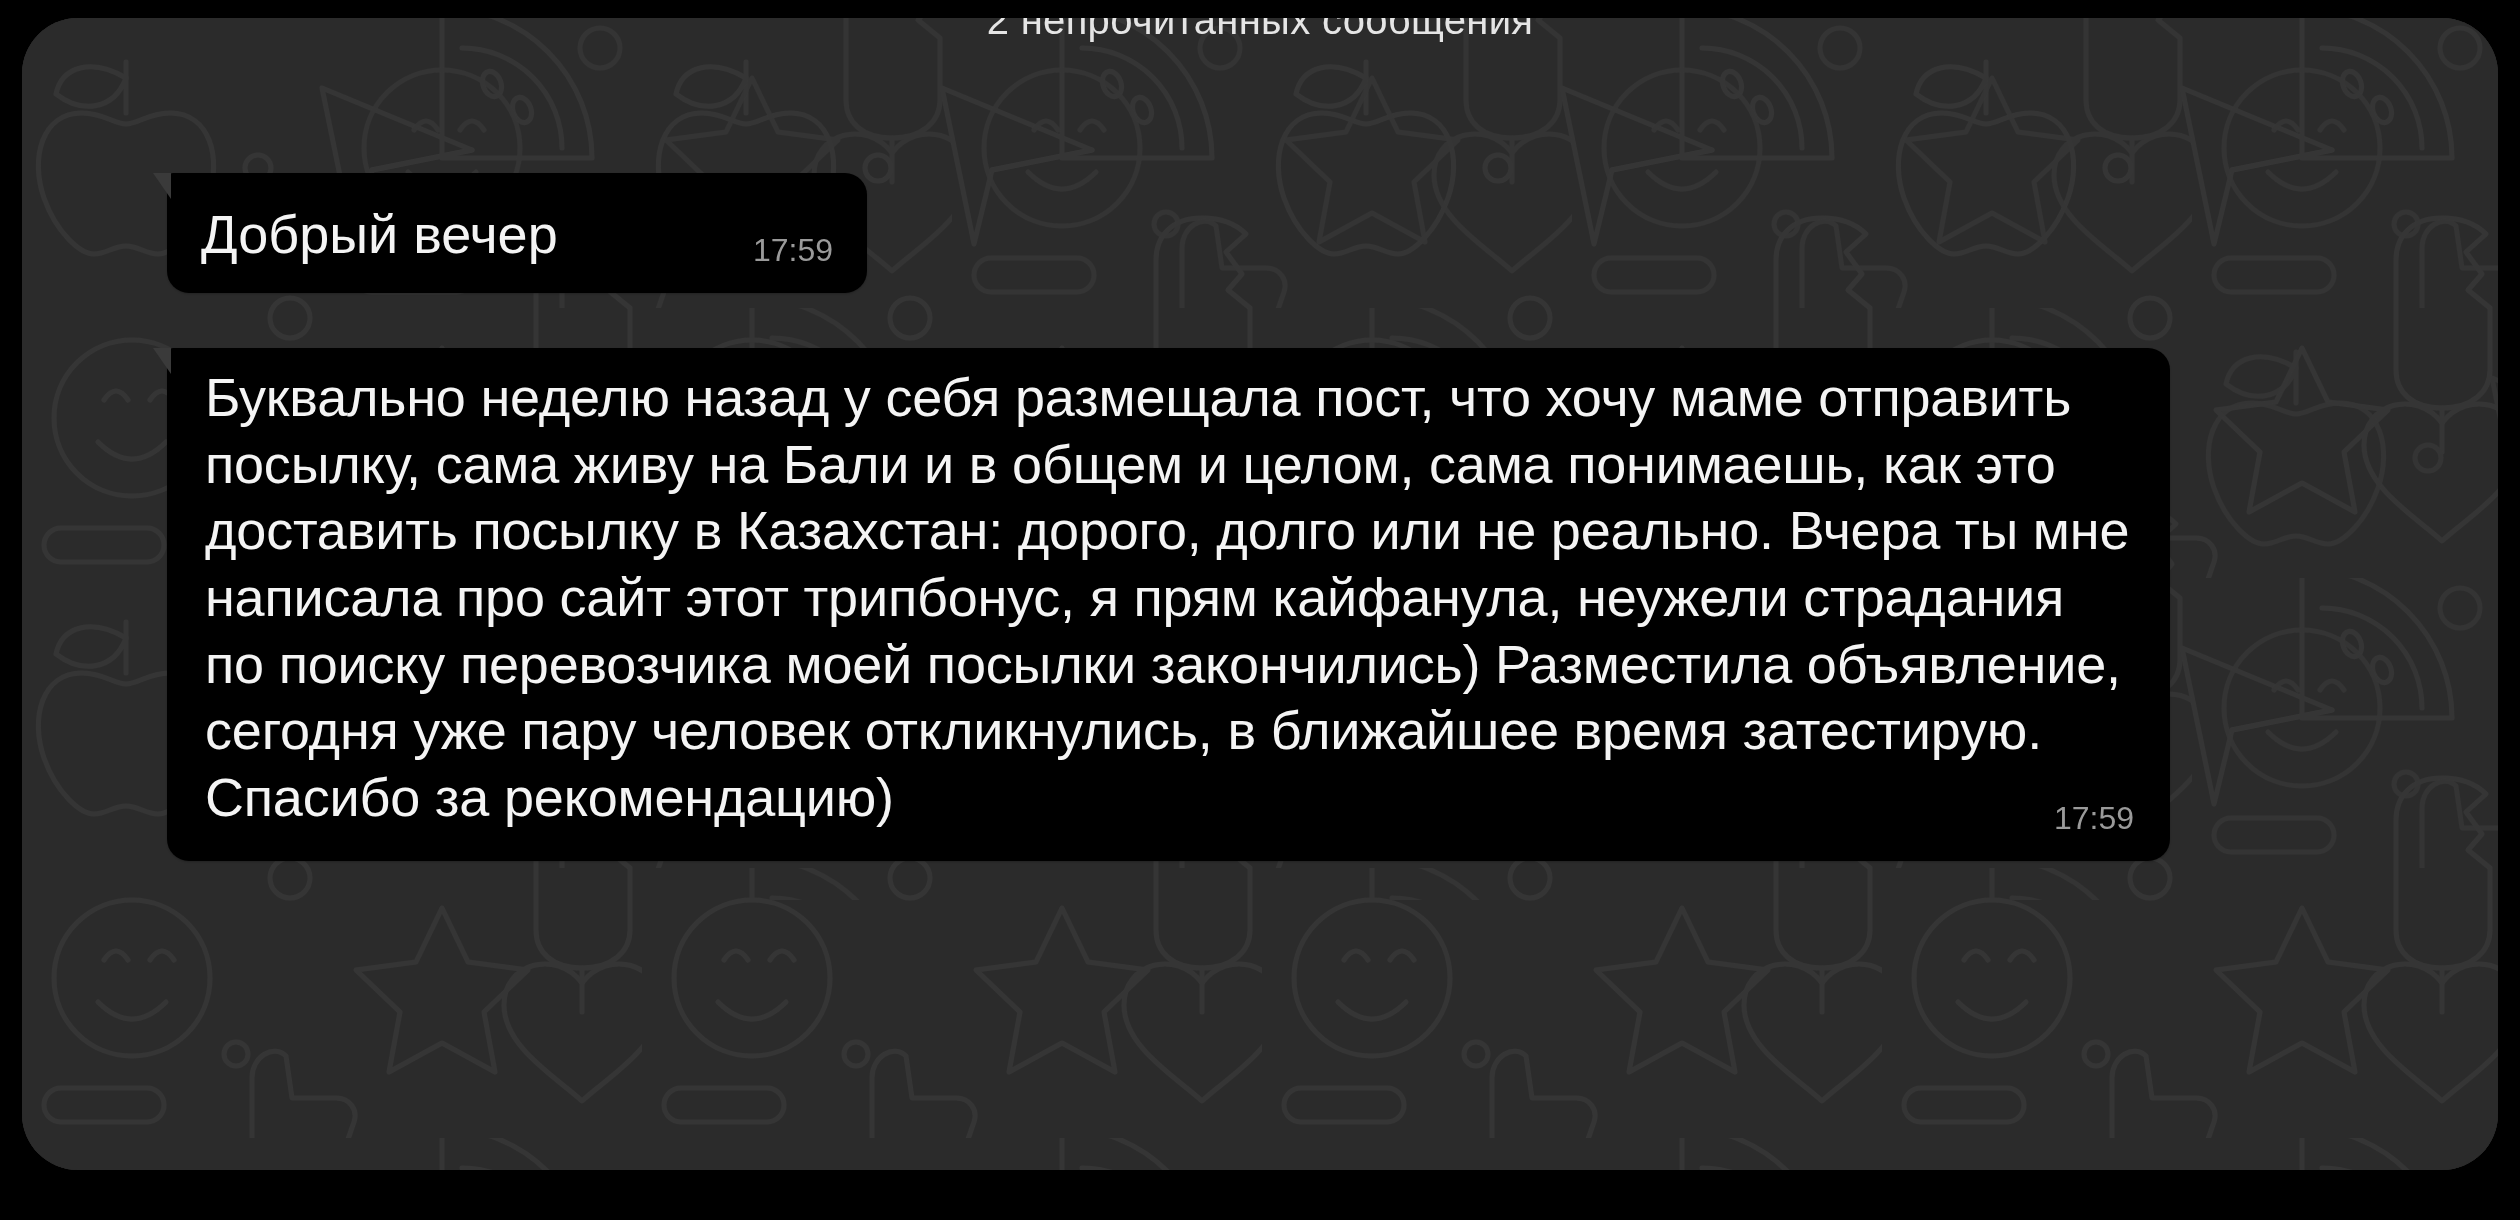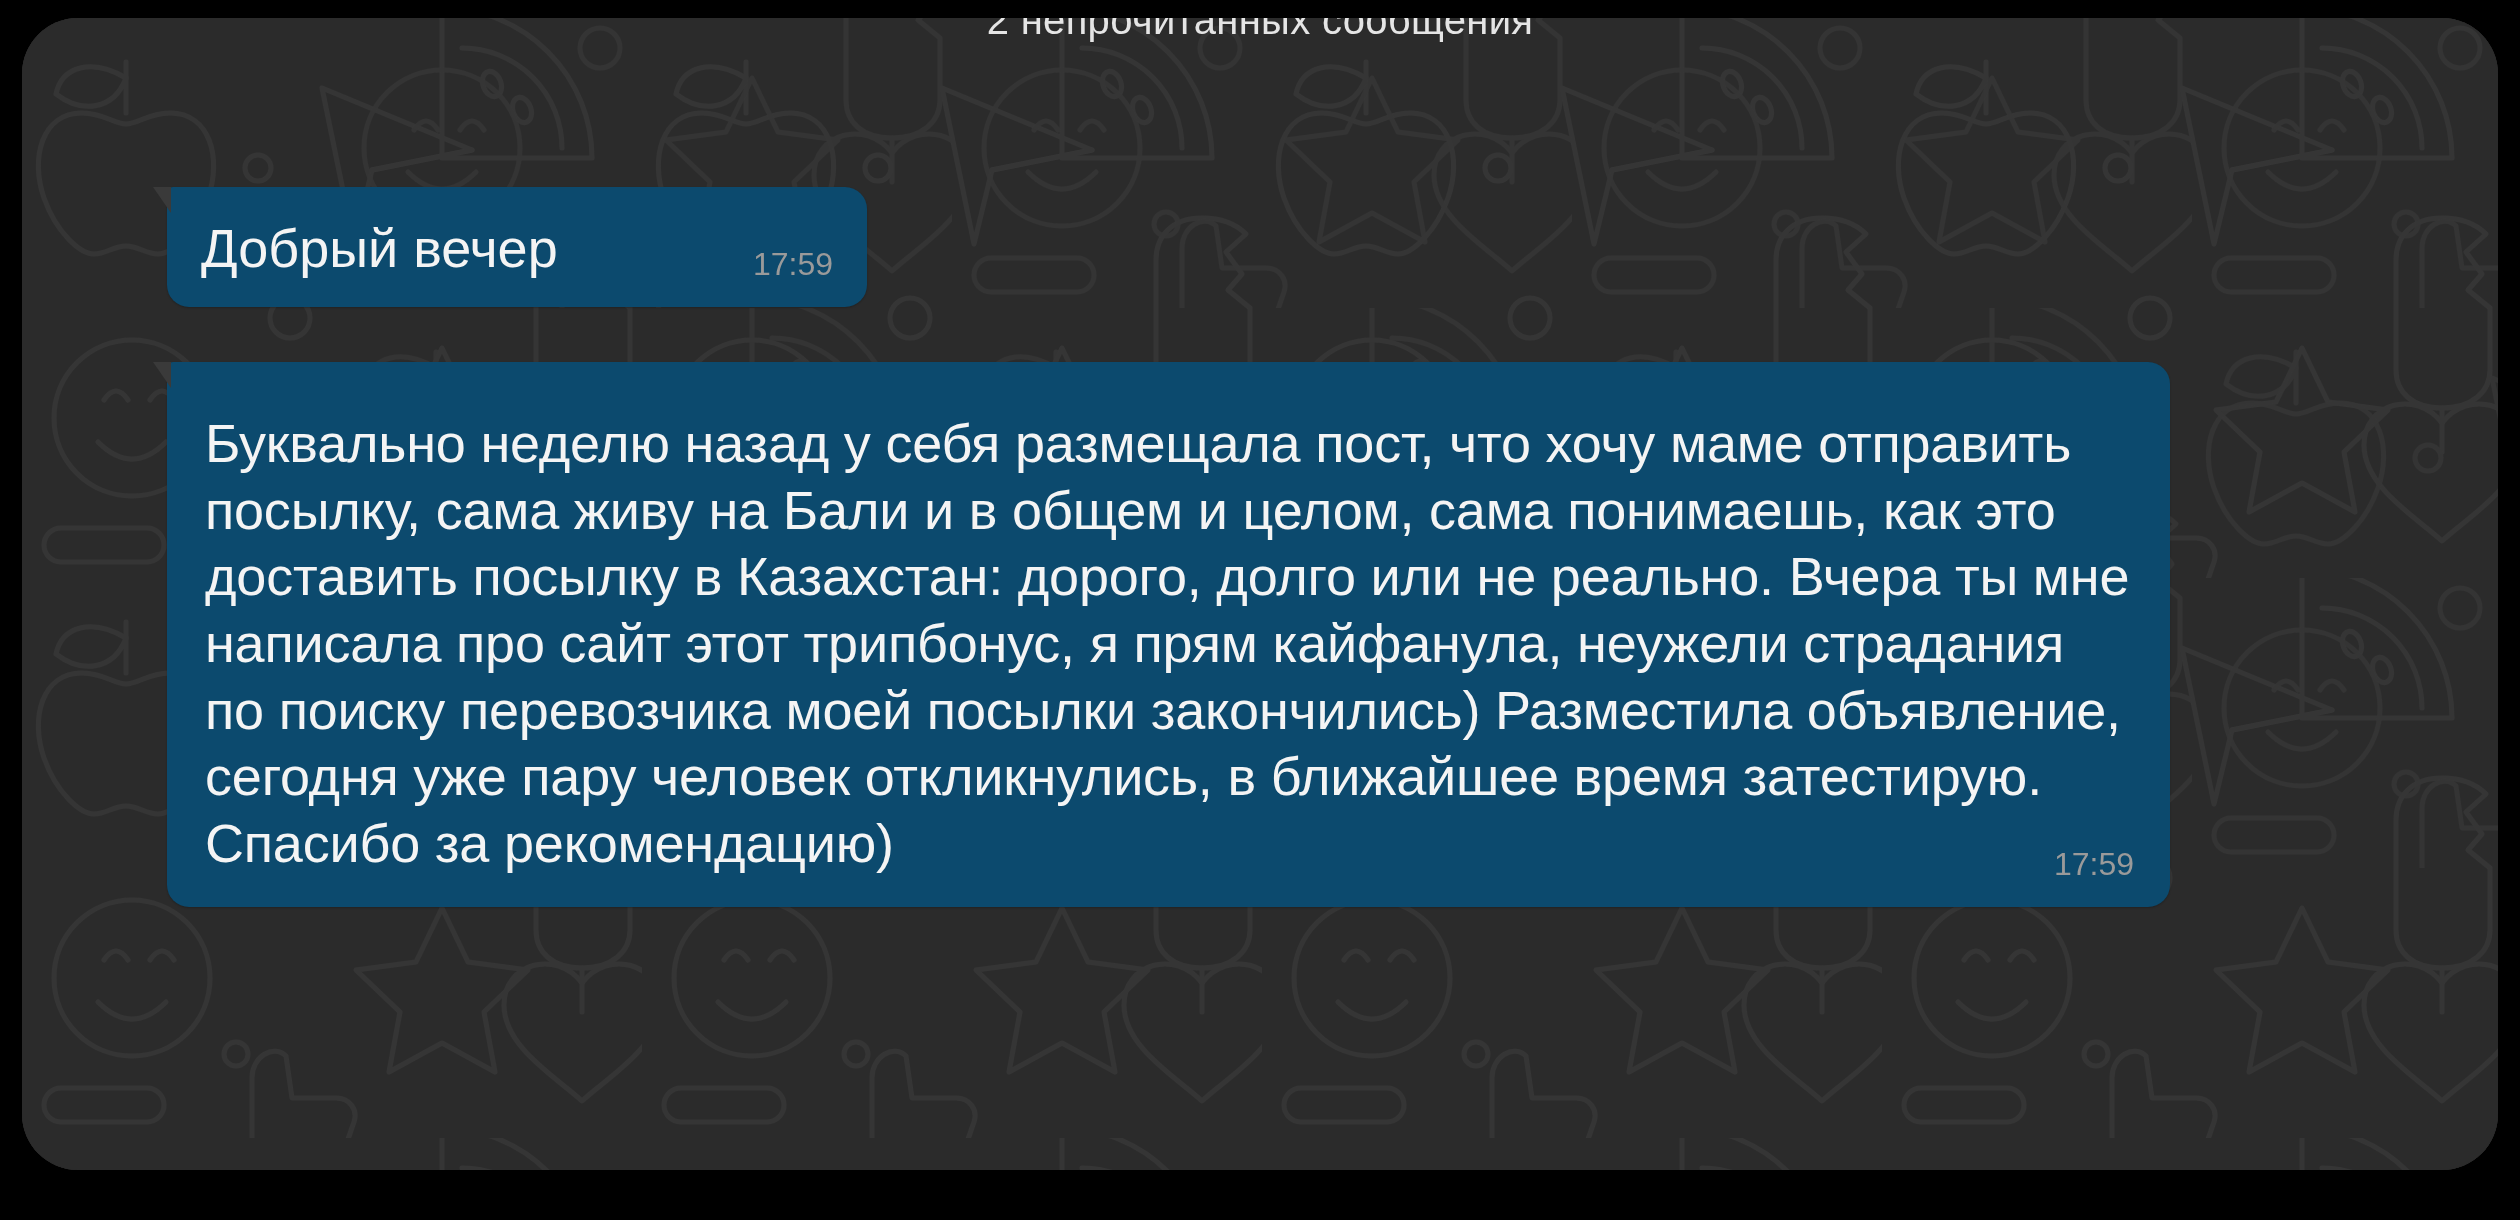--- a/index.html
+++ b/index.html
@@ -67,26 +67,25 @@
   
   #messages {
     position:absolute;
     left:0; top:0;
     width:100%; height:100%;
     z-index:3;
   }
 
   .bubble {
     position:absolute;
-    background:#0c4a6e;
+    background:#000000;
     border-radius:22px;
     border-top-left-radius:6px;
     color:#f2f2f2;
     box-shadow:0 1px 2px rgba(0,0,0,0.22);
-    margin-top:14px;
   }
 
   
   .bubble::before {
     content:"";
     position:absolute;
     left:-14px;
     top:0px;
     width:18px;
     height:26px;
@@ -116,21 +115,21 @@
     right:34px;
     bottom:24px;
     white-space:nowrap;
   }
 
   
   #bubble-long {
     left:145px;
     top:330px;
     width:2003px;
-    padding:48px 38px 30px 38px;
+    padding:16px 38px 30px 38px;
   }
   #bubble-long .msg-text {
     font-size:54px;
     line-height:1.235;
     color:#f4f4f4;
     white-space:pre-wrap;
     display:block;
     letter-spacing:-0.2px;
   }
   #bubble-long .msg-time {

